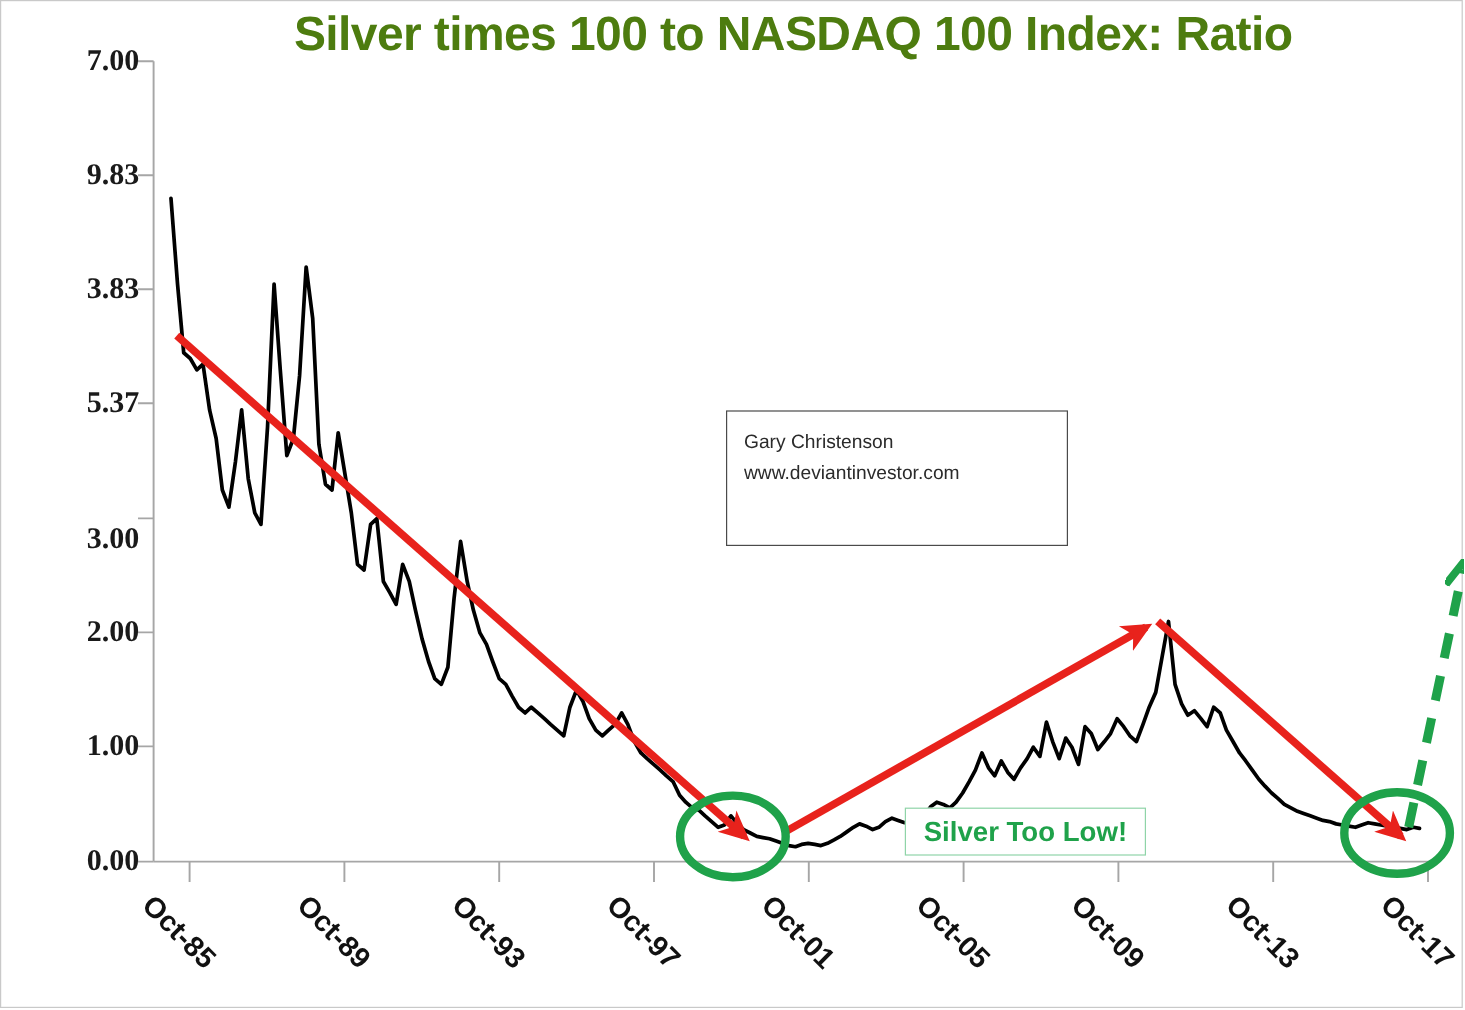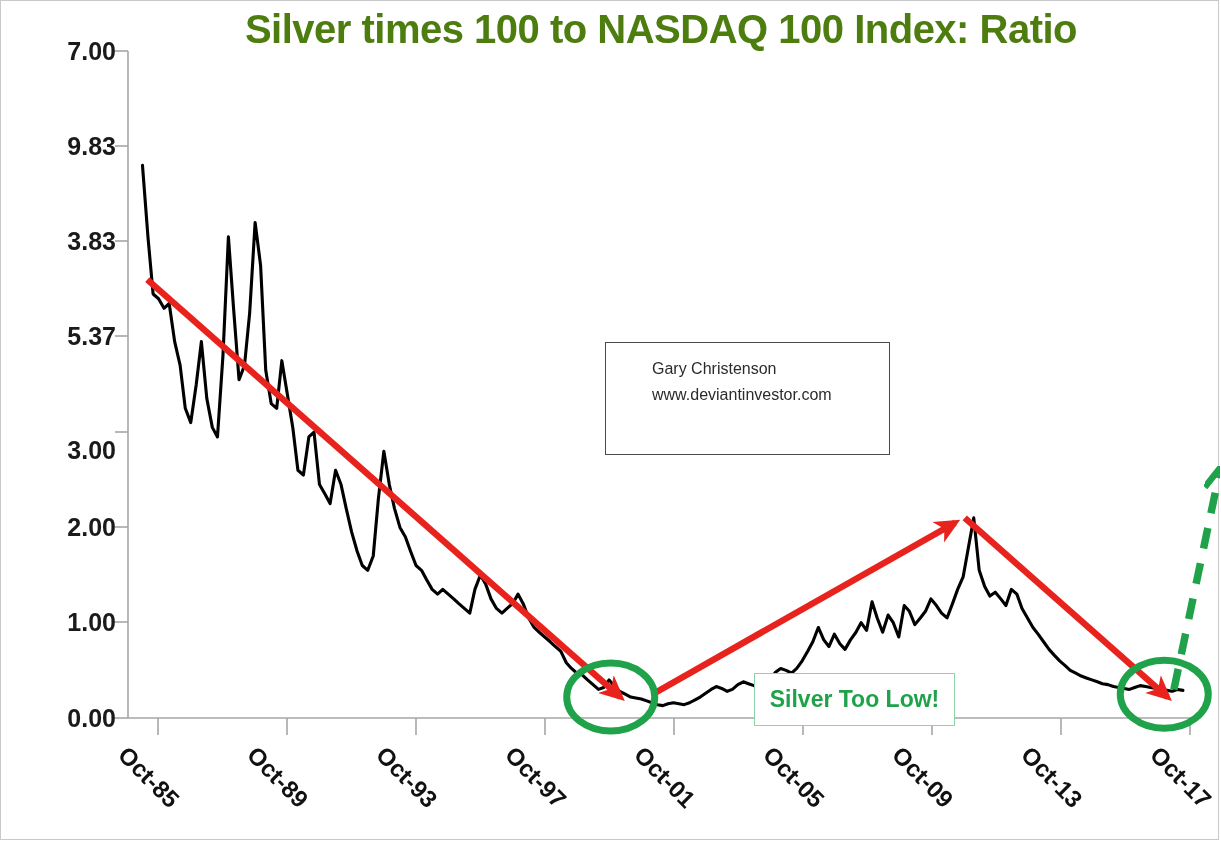--- a/index.html
+++ b/index.html
@@ -33,21 +33,21 @@
     left:0;top:0;width:1219px;height:840px;
   }
   .ylabel{
     position:absolute;
     right:0;
     width:90px;
     text-align:right;
     font-size:25px;
     font-weight:bold;
     color:#1a1a1a;
-    font-family:Liberation Sans, sans-serif;
+    font-family:Liberation Serif, serif;
     transform:translateY(-50%);
   }
   .ylabel-wrap{position:absolute;left:20px;width:95px;}
   .xlabel{
     position:absolute;
     font-size:24px;
     font-weight:bold;
     color:#111111;
     font-family:"Liberation Sans", sans-serif;
     transform-origin:left top;
@@ -61,26 +61,25 @@
     border:1px solid #4a4a4a;
     background:#ffffff;
     box-sizing:border-box;
     padding:13px 0 0 14px;
   }
   #credit-box div{
     font-size:16px;
     color:#2b2b2b;
     line-height:1.62;
     font-family:"Liberation Sans", sans-serif;
-    margin-left:32px;
   }
   #silver-low-box{
     position:absolute;
     left:753px; top:672px;
-    width:201px; height:53px;
+    width:201px; height:40px;
     border:1px solid #8fd4a8;
     background:#ffffff;
     box-sizing:border-box;
     display:flex;align-items:center;justify-content:center;
   }
   #silver-low-box span{
     font-size:23px;
     font-weight:bold;
     color:#1FA24A;
     font-family:"Liberation Sans", sans-serif;

